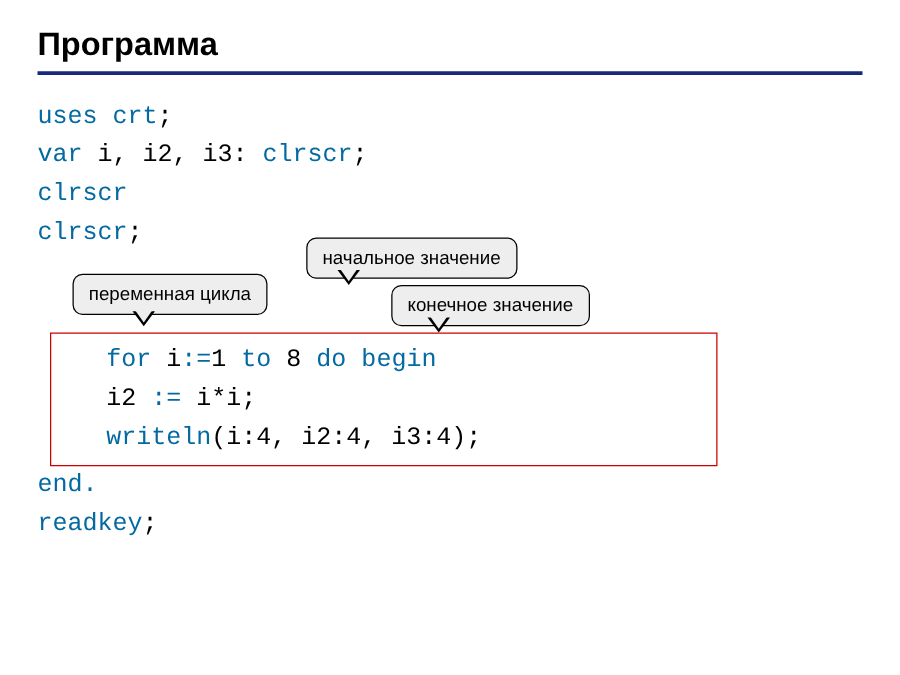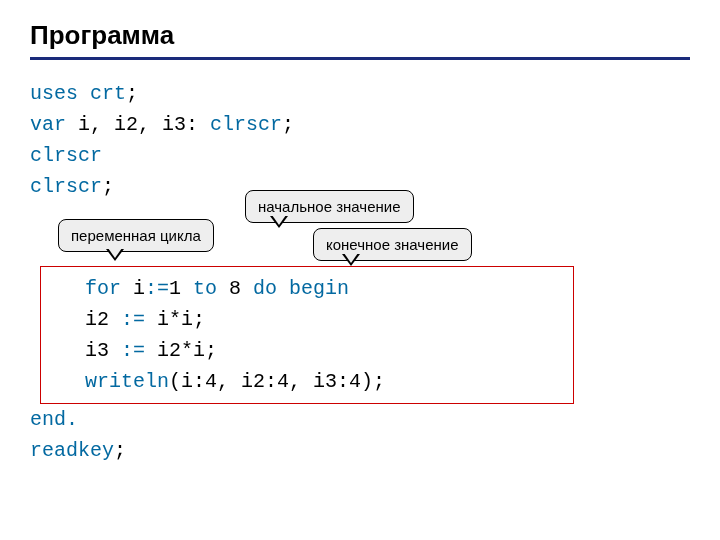--- a/index.html
+++ b/index.html
@@ -108,23 +108,20 @@
   </div>
 
   <div class="boxed">
     <span class="indent1">
       <span class="kw">for</span><span class="plain"> i</span><span class="kw">:=</span><span class="plain">1 </span><span class="kw">to</span><span class="plain"> 8 </span><span class="kw">do begin</span>
     </span>
     <span class="indent1">
       <span class="plain">i2 </span><span class="kw">:=</span><span class="plain"> i*i;</span>
     </span>
     <span class="indent1">
-      <span class="plain">i3 </span><span class="kw">:=</span><span class="plain"> i2*i;</span>
-    </span>
-    <span class="indent1">
       <span class="kw">writeln</span><span class="plain">(i:4, i2:4, i3:4);</span>
     </span>
   </div>
 
   <span class="line kw">end.</span>
   <span class="line">
     <span class="kw">readkey</span><span class="plain">;</span>
   </span>
 </div>
 

